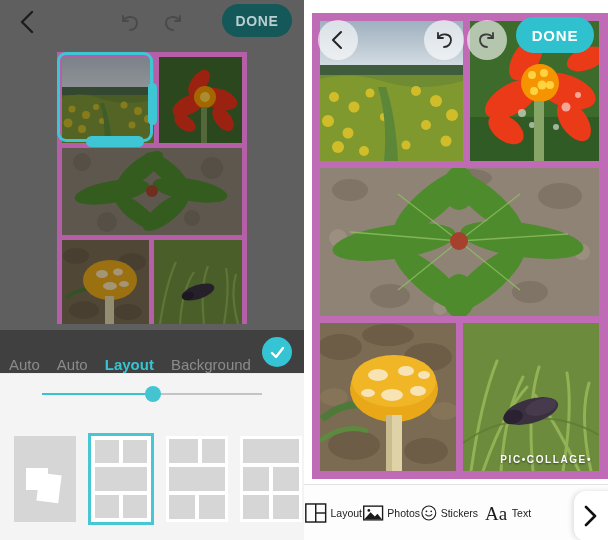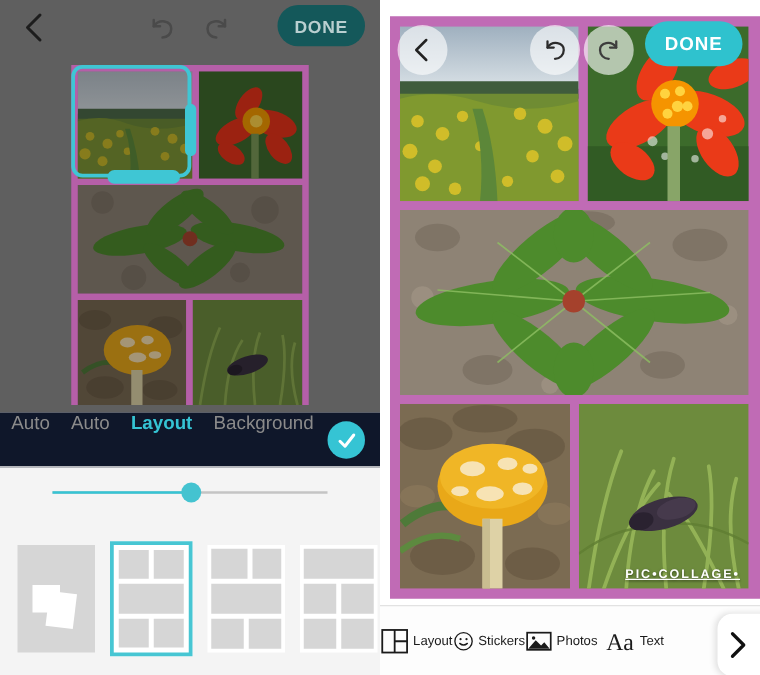--- a/index.html
+++ b/index.html
@@ -33,21 +33,21 @@
   
   .l-sel { position:absolute; left:57px; top:52px; width:96px; height:90px;
     border:3px solid #3fc6d4; border-radius:9px; }
   .l-handle-v { position:absolute; right:-7px; top:28px; width:9px; height:42px;
     background:#3fc6d4; border-radius:5px; }
   .l-handle-h { position:absolute; left:26px; bottom:-8px; width:58px; height:11px;
     background:#3fc6d4; border-radius:6px; }
 
   
   .l-sheet { position:absolute; left:0; bottom:0; width:304px; height:210px; background:#f4f4f4; }
-  .l-tabs { height:44px; background:#0f172a; display:flex; align-items:flex-start;
+  .l-tabs { height:44px; background:#404040; display:flex; align-items:flex-end;
     padding-left:9px; border-bottom:1px solid #ececec; }
   .l-tab { font-size:15px; color:#8b8b8b; margin-right:17px; }
   .l-tab.active { color:#35c4d4; font-weight:bold; }
   .l-check { position:absolute; right:12px; top:7px; width:30px; height:30px;
     background:#35c4d4; border-radius:50%; display:flex; align-items:center; justify-content:center; }
   .l-check svg { width:17px; height:17px; }
 
   .l-sliderwrap { position:absolute; left:0; top:44px; width:304px; height:40px; }
   .l-track { position:absolute; left:42px; top:19px; width:220px; height:2px; background:#c4c4c4; }
   .l-fill  { position:absolute; left:42px; top:19px; width:110px; height:2px; background:#35c4d4; }
@@ -79,21 +79,21 @@
     background:rgba(255,255,255,0.62); display:flex; align-items:center; justify-content:center; }
   .r-circ svg { width:24px; height:24px; }
   .r-back { left:14px; top:20px; }
   .r-undo { left:120px; top:20px; }
   .r-redo { left:163px; top:20px; }
   .r-done { position:absolute; right:14px; top:17px; width:78px; height:36px;
     background:#2fc2ce; border-radius:18px; color:#fff; font-size:15px; font-weight:bold;
     letter-spacing:0.8px; display:flex; align-items:center; justify-content:center; }
 
   .r-watermark { position:absolute; right:16px; bottom:14px; color:#fff; font-size:10px;
-    font-weight:bold; letter-spacing:1.6px; text-shadow:0 1px 2px rgba(0,0,0,.55);text-decoration:underline; }
+    font-weight:bold; letter-spacing:1.6px; text-shadow:0 1px 2px rgba(0,0,0,.55); }
 
   .r-toolbar { position:absolute; left:0; bottom:0; width:304px; height:56px;
     background:#fdfdfd; border-top:1px solid #e2e2e2; display:flex; align-items:center; }
   .r-item { flex:0 0 auto; width:58px; display:flex; flex-direction:row;
     align-items:center; justify-content:center; gap:3px; }
   .r-item .ic { width:26px; height:26px; }
   .r-item .lb { font-size:10.5px; color:#1b1b1b; white-space:nowrap; }
   .r-item .lb.sm { font-size:8.5px; }
   .r-more { position:absolute; right:-12px; top:6px; width:46px; height:50px;
     background:#fff; border-radius:12px 0 0 12px; box-shadow:-2px 0 5px rgba(0,0,0,.12);
@@ -513,37 +513,37 @@
       <div class="r-item">
         <svg class="ic" viewBox="0 0 26 26">
           <rect x="2" y="3" width="22" height="20" fill="none" stroke="#1b1b1b" stroke-width="1.6"></rect>
           <line x1="13" y1="3" x2="13" y2="23" stroke="#1b1b1b" stroke-width="1.6"></line>
           <line x1="13" y1="13" x2="24" y2="13" stroke="#1b1b1b" stroke-width="1.6"></line>
         </svg>
         <span class="lb">Layout</span>
       </div>
       <div class="r-item">
         <svg class="ic" viewBox="0 0 26 26">
+          <rect x="2" y="5" width="22" height="16" fill="none" stroke="#1b1b1b" stroke-width="1.6"></rect>
+          <circle cx="8" cy="10" r="1.6" fill="#1b1b1b"></circle>
+          <path d="M3 20 L10 12 L15 17 L18 14 L23 20 Z" fill="#1b1b1b"></path>
+        </svg>
+        <span class="lb">Photos</span>
+      </div>
+      <div class="r-item">
+        <svg class="ic" viewBox="0 0 26 26">
           <circle cx="13" cy="13" r="10.2" fill="none" stroke="#1b1b1b" stroke-width="1.6"></circle>
           <circle cx="9.5" cy="10.5" r="1.3" fill="#1b1b1b"></circle>
           <circle cx="16.5" cy="10.5" r="1.3" fill="#1b1b1b"></circle>
           <path d="M8.5 15.5 Q13 19.5 17.5 15.5" fill="none" stroke="#1b1b1b" stroke-width="1.6" stroke-linecap="round"></path>
         </svg>
         <span class="lb">Stickers</span>
       </div>
       <div class="r-item">
         <svg class="ic" viewBox="0 0 26 26">
-          <rect x="2" y="5" width="22" height="16" fill="none" stroke="#1b1b1b" stroke-width="1.6"></rect>
-          <circle cx="8" cy="10" r="1.6" fill="#1b1b1b"></circle>
-          <path d="M3 20 L10 12 L15 17 L18 14 L23 20 Z" fill="#1b1b1b"></path>
-        </svg>
-        <span class="lb">Photos</span>
-      </div>
-      <div class="r-item">
-        <svg class="ic" viewBox="0 0 26 26">
           <text x="13" y="20" font-family="Liberation Serif, serif" font-size="19" fill="#1b1b1b" text-anchor="middle">Aa</text>
         </svg>
         <span class="lb">Text</span>
       </div>
       <div class="r-item">
         
         
       </div>
 
       <div class="r-more">

